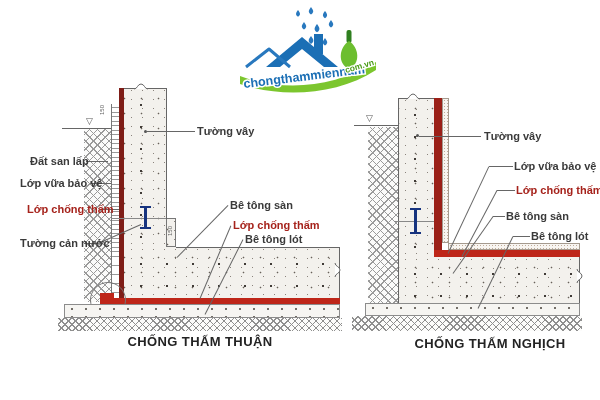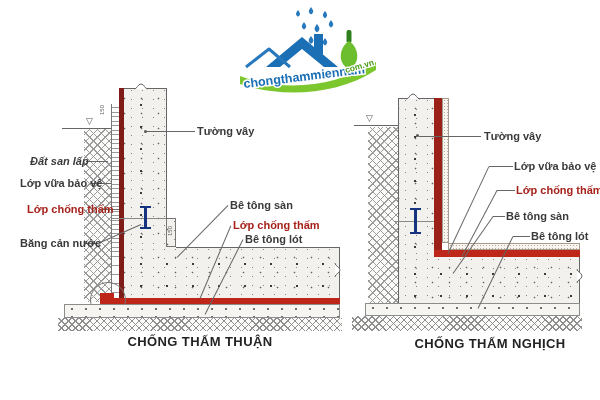--- a/index.html
+++ b/index.html
@@ -111,31 +111,31 @@
   <div class="ws" style="left:140px;top:227px;width:11px;height:2px;"></div>
 
   <span class="dim" style="left:97px;top:107px;">150</span>
   <span class="dim" style="left:165px;top:228px;">150</span>
 
   <div class="dot" style="left:144px;top:130px;"></div>
   <div class="hl" style="left:147px;top:131px;width:48px;"></div>
   <div class="lab" style="left:197px;top:126px;">Tường vây</div>
 
   <div class="hl" style="left:86px;top:161px;width:22px;"></div>
-  <div class="lab" style="left:30px;top:156px;font-style:italic;">Đất san lấp</div>
+  <div class="lab" style="left:30px;top:156px;">Đất san lấp</div>
 
   <div class="hl" style="left:90px;top:183px;width:21px;"></div>
   <div class="lab" style="left:20px;top:178px;">Lớp vữa bảo vệ</div>
 
   <div class="hl" style="left:100px;top:209px;width:19px;"></div>
   <div class="lab red" style="left:27px;top:204px;">Lớp chống thấm</div>
 
   <div class="hl" style="left:84px;top:243px;width:14px;"></div>
   <div class="sl" style="left:98px;top:243px;width:47px;transform:rotate(-23.8deg);"></div>
-  <div class="lab" style="left:20px;top:238px;">Băng cản nước</div>
+  <div class="lab" style="left:20px;top:238px;">Tường cản nước</div>
 
   <div class="sl" style="left:177px;top:257px;width:73px;transform:rotate(-45.6deg);"></div>
   <div class="lab" style="left:230px;top:200px;">Bê tông sàn</div>
 
   <div class="sl" style="left:200px;top:298px;width:79px;transform:rotate(-67deg);"></div>
   <div class="lab red" style="left:233px;top:220px;">Lớp chống thấm</div>
 
   <div class="sl" style="left:205px;top:314px;width:84px;transform:rotate(-63.1deg);"></div>
   <div class="lab" style="left:245px;top:234px;">Bê tông lót</div>
 

